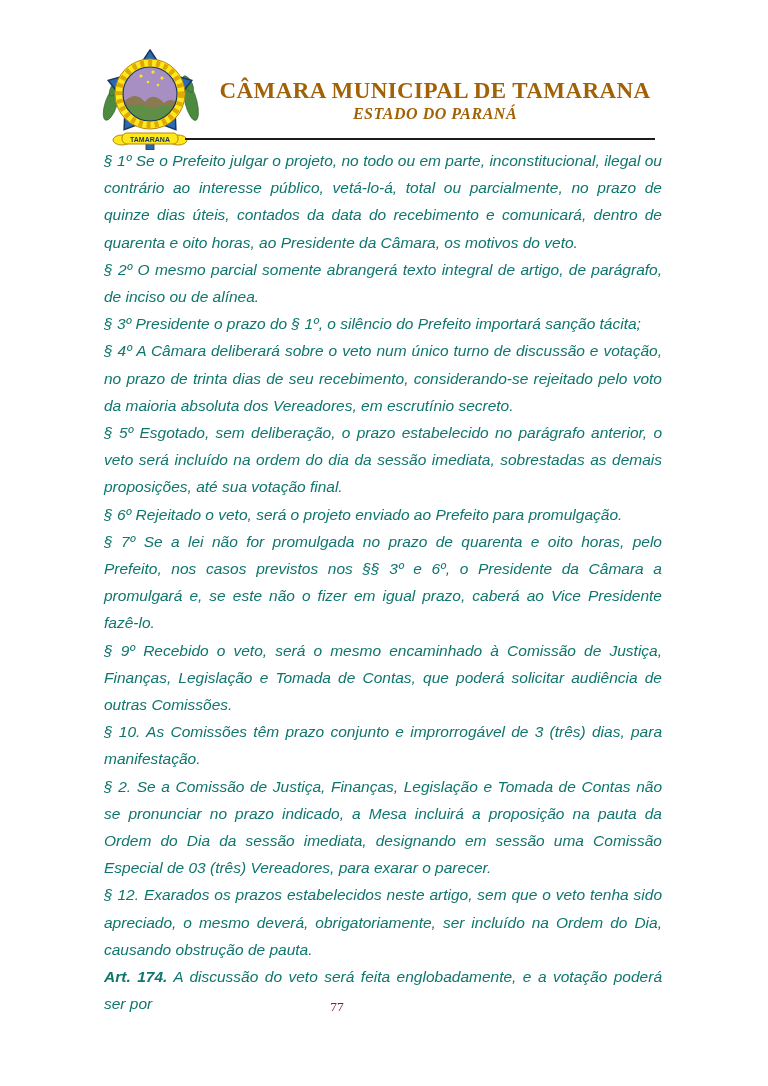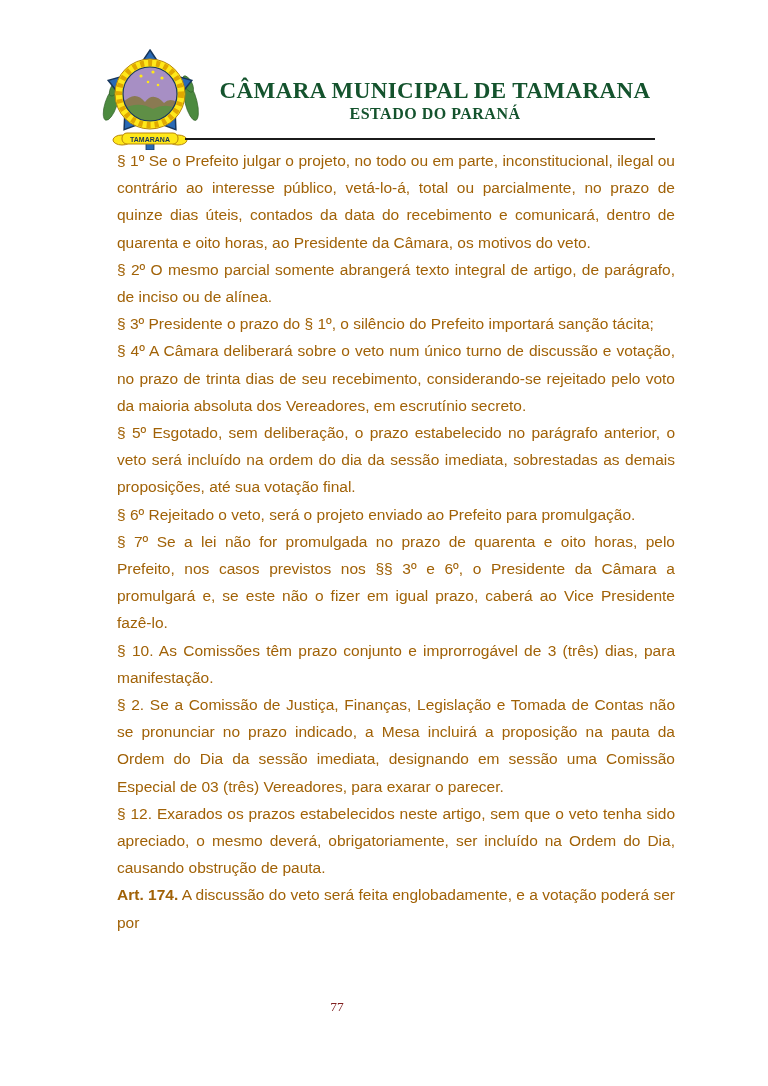--- a/index.html
+++ b/index.html
@@ -13,46 +13,48 @@
     color: #1d1d1d;
     overflow: hidden;
   }
   
   .letterhead { position: absolute; top: 48px; left: 98px; right: 100px; height: 102px; }
   .logo { position: absolute; left: 0; top: 0; width: 106px; height: 102px; }
   .header-text {
     position: absolute; left: 104px; right: 0; top: 30px;
     text-align: center;
     font-family: "Liberation Serif", serif;
-    color: #14532d;
+    color: #a16207;
   }
   .org-title {
     font-size: 23px;
     font-weight: bold;
     letter-spacing: 0.4px;
     white-space: nowrap;
   }
   .org-subtitle {
     font-size: 16px;
     font-weight: bold;
+    font-style: italic;
     margin-top: 1px;
     letter-spacing: 0.5px;
   }
   .header-divider {
     position: absolute; left: 185px; top: 138px; width: 470px;
     border-top: 2px solid #1b1b1b; height: 0;
   }
   
   .doc-body {
     position: absolute;
-    left: 117px; top: 147px; width: 558px;
+    left: 104px; top: 147px; width: 558px;
     font-size: 15.5px;
     line-height: 27.2px;
     text-align: justify;
-    color: #a16207;
+    color: #0f766e;
+    font-style: italic;
   }
   .doc-body p { margin: 0; }
   .para-prefix { font-weight: bold; }
   .para-prefix:empty { display: none; }
   
   .page-number {
     position: absolute;
     top: 999px; left: 337px;
     transform: translateX(-50%);
     font-family: "Liberation Serif", serif;
@@ -125,20 +127,21 @@
 
   <p class="para"><span class="para-text">§ 4º A Câmara deliberará sobre o veto num único turno de discussão e votação, no prazo de trinta dias de seu recebimento, considerando-se rejeitado pelo voto da maioria absoluta dos Vereadores, em escrutínio secreto.</span></p>
 
   <p class="para"><span class="para-text">§ 5º Esgotado, sem deliberação, o prazo estabelecido no parágrafo anterior, o veto será incluído na ordem do dia da sessão imediata, sobrestadas as demais proposições, até sua votação final.</span></p>
 
   <p class="para"><span class="para-text">§ 6º Rejeitado o veto, será o projeto enviado ao Prefeito para promulgação.</span></p>
 
   <p class="para"><span class="para-text">§ 7º Se a lei não for promulgada no prazo de quarenta e oito horas, pelo Prefeito, nos casos previstos nos §§ 3º e 6º, o Presidente da Câmara a promulgará e, se este não o fizer em igual prazo, caberá ao Vice Presidente fazê-lo.</span></p>
 
 
+  <p class="para"><span class="para-text">§ 9º Recebido o veto, será o mesmo encaminhado à Comissão de Justiça, Finanças, Legislação e Tomada de Contas, que poderá solicitar audiência de outras Comissões.</span></p>
 
   <p class="para"><span class="para-text">§ 10. As Comissões têm prazo conjunto e improrrogável de 3 (três) dias, para manifestação.</span></p>
 
   <p class="para"><span class="para-text">§ 2. Se a Comissão de Justiça, Finanças, Legislação e Tomada de Contas não se pronunciar no prazo indicado, a Mesa incluirá a proposição na pauta da Ordem do Dia da sessão imediata, designando em sessão uma Comissão Especial de 03 (três) Vereadores, para exarar o parecer.</span></p>
 
   <p class="para"><span class="para-text">§ 12. Exarados os prazos estabelecidos neste artigo, sem que o veto tenha sido apreciado, o mesmo deverá, obrigatoriamente, ser incluído na Ordem do Dia, causando obstrução de pauta.</span></p>
 
   <p class="para"><strong class="para-prefix">Art. 174.</strong><span class="para-text"> A discussão do veto será feita englobadamente, e a votação poderá ser por</span></p>
 </main>
 

